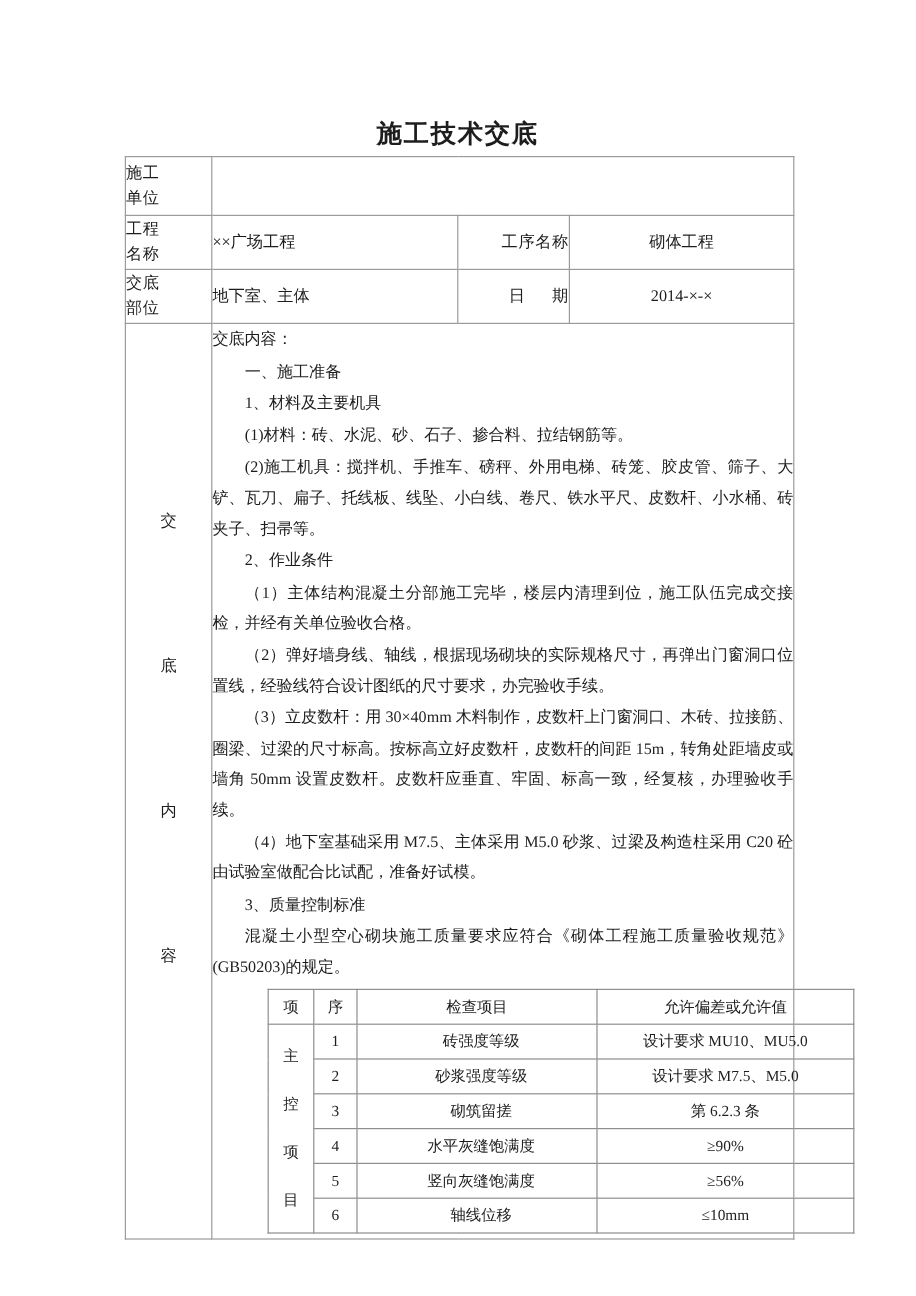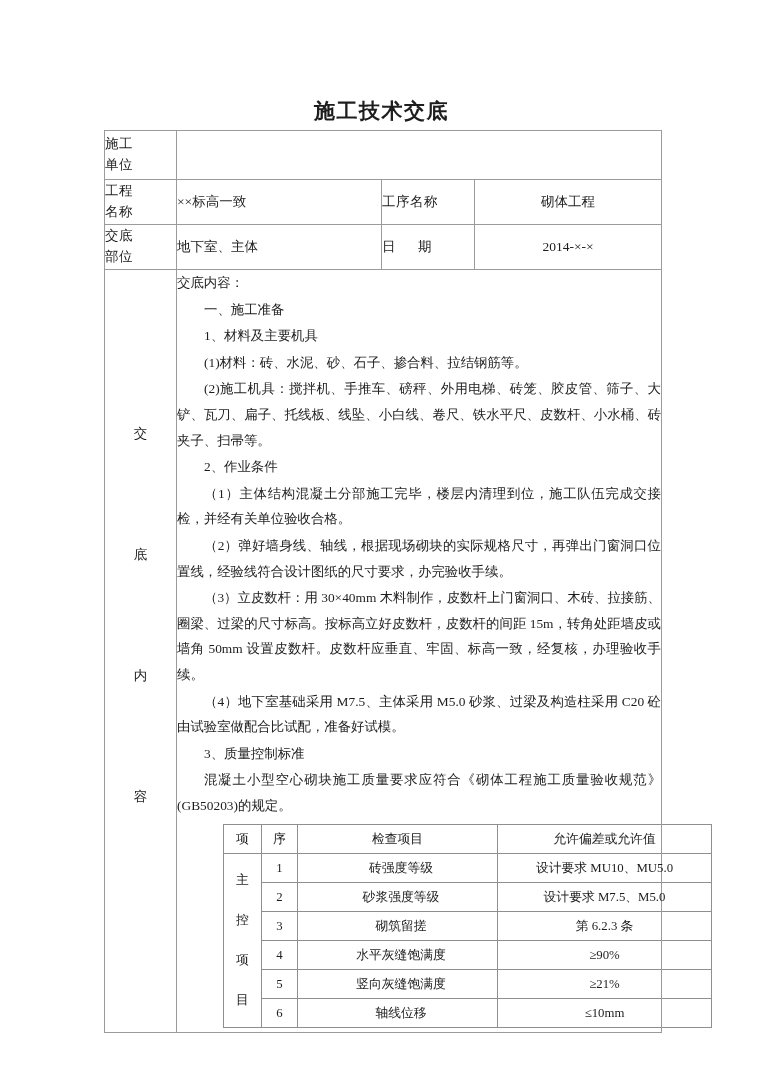--- a/index.html
+++ b/index.html
@@ -63,21 +63,21 @@
     letter-spacing: 0.5px;
   }
   .lbl-cell span { display: block; }
 
   .val-cell {
     padding-left: 14px;
     height: 44px;
   }
   .mid-lbl-cell {
     width: 93px;
-    text-align: left;
+    text-align: right;
     letter-spacing: 0.5px;
   }
   .mid-lbl-cell .wide-gap {
     display: inline-block;
     width: 22px;
   }
   .right-val-cell {
     text-align: center;
   }
   .row-unit .val-cell { height: 48px; }
@@ -175,21 +175,21 @@
           <span>单位</span>
         </td>
         <td class="val-cell" colspan="3"></td>
       </tr>
 
       <tr>
         <td class="lbl-cell">
           <span>工程</span>
           <span>名称</span>
         </td>
-        <td class="val-cell">××标高一致</td>
+        <td class="val-cell">××广场工程</td>
         <td class="mid-lbl-cell">工序名称</td>
         <td class="right-val-cell">砌体工程</td>
       </tr>
 
       <tr>
         <td class="lbl-cell">
           <span>交底</span>
           <span>部位</span>
         </td>
         <td class="val-cell">地下室、主体</td>
@@ -265,21 +265,21 @@
 
                 <tr>
                   <td>4</td>
                   <td class="col-item">水平灰缝饱满度</td>
                   <td>≥90%</td>
                 </tr>
 
                 <tr>
                   <td>5</td>
                   <td class="col-item">竖向灰缝饱满度</td>
-                  <td>≥21%</td>
+                  <td>≥56%</td>
                 </tr>
 
                 <tr>
                   <td>6</td>
                   <td class="col-item">轴线位移</td>
                   <td>≤10mm</td>
                 </tr>
               </tbody>
             </table>
           </div>

